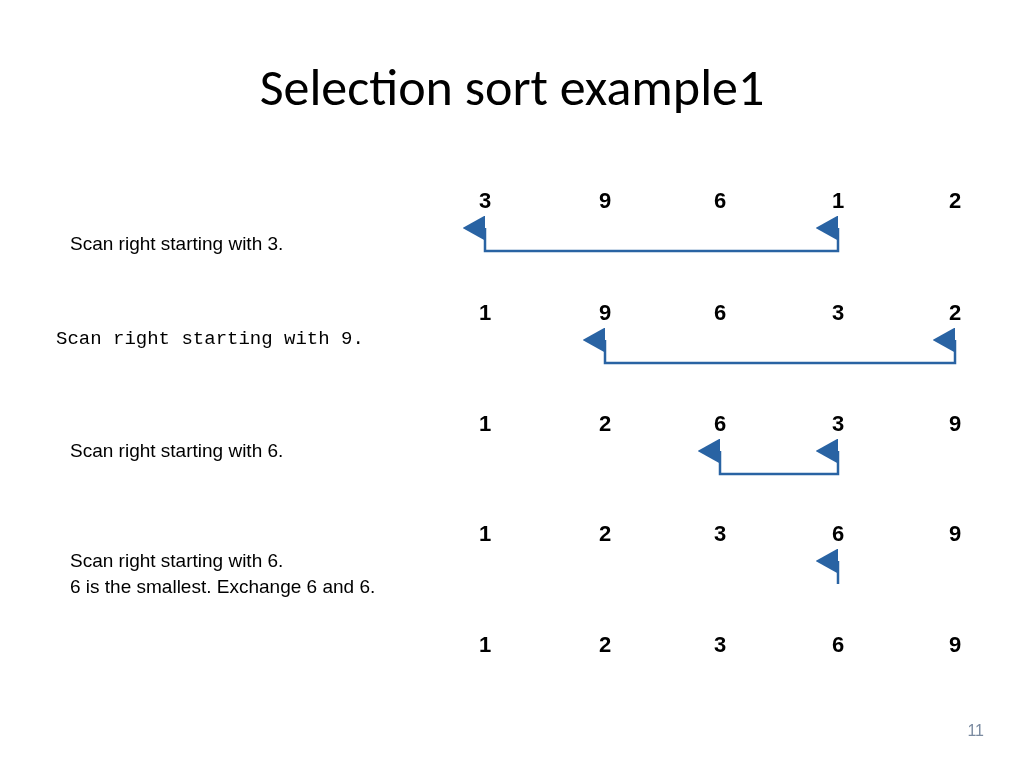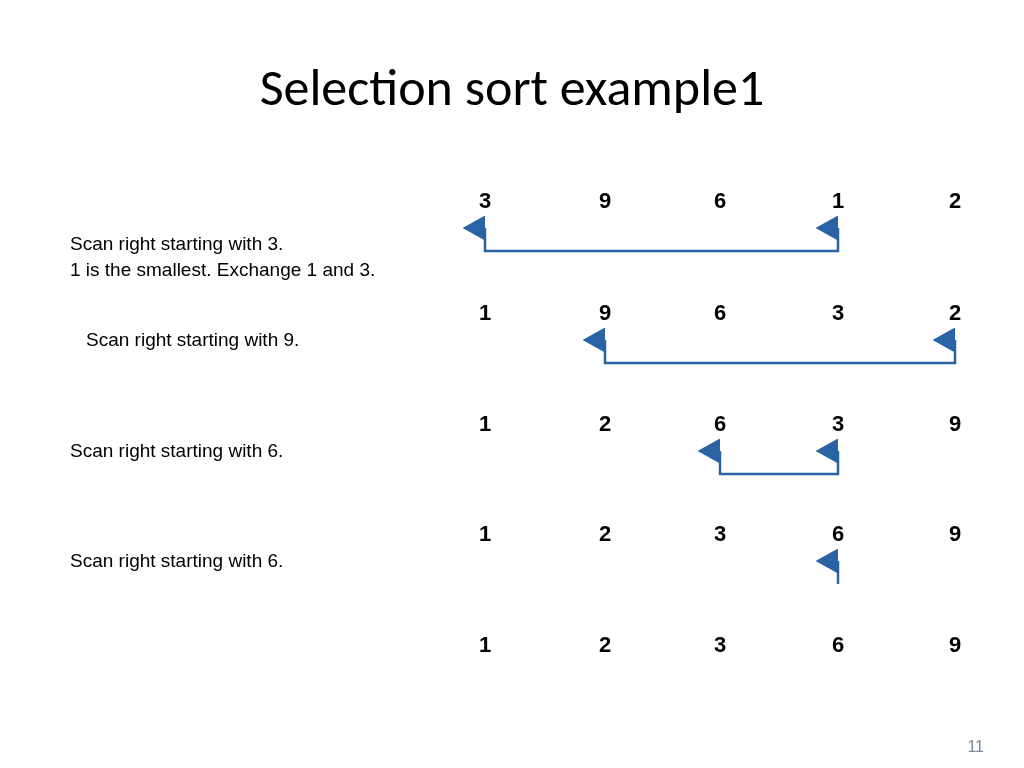--- a/index.html
+++ b/index.html
@@ -45,52 +45,51 @@
     text-align: center;
     transform: translateX(-50%);
   }
   svg.connector {
     position: absolute;
     overflow: visible;
   }
   .page-num {
     position: absolute;
     right: 40px;
-    bottom: 12px;
+    bottom: 28px;
     color: #7a8aa0;
     font-size: 16px;
   }
 </style>
 </head>
 <body>
 
 <div class="slide">
   <div class="title">Selection sort example1</div>
 
   <div class="desc" style="top:215px; left:70px;margin-top:16px;">
     <div>Scan right starting with 3.</div>
-    <div>1 is the smallest. Exchange 1 and 3.</div>
   </div>
   <div class="nums" style="top:188px; left:0;">
     <span style="left:485px;">3</span>
     <span style="left:605px;">9</span>
     <span style="left:720px;">6</span>
     <span style="left:838px;">1</span>
     <span style="left:955px;">2</span>
   </div>
   <svg class="connector" style="top:213px; left:0;" width="1024" height="60">
     <defs>
         <marker id="ah1" markerWidth="10" markerHeight="10" refX="5" refY="9" orient="auto-start-reverse">
       <path d="M0,9 L5,0 L10,9 Z" fill="#2963a3"></path>
         </marker>
       </defs>
     <path d="M485,15 L485,38 L838,38 L838,15" fill="none" stroke="#2963a3" stroke-width="2.5" marker-start="url(#ah1)" marker-end="url(#ah1)"></path>
   </svg>
 
-  <div class="desc" style="top:327px; left:86px;">
+  <div class="desc" style="top:327px; left:56px;font-family:Liberation Mono, monospace;">
     <div>Scan right starting with 9.</div>
   </div>
   <div class="nums" style="top:300px; left:0;">
     <span style="left:485px;">1</span>
     <span style="left:605px;">9</span>
     <span style="left:720px;">6</span>
     <span style="left:838px;">3</span>
     <span style="left:955px;">2</span>
   </div>
   <svg class="connector" style="top:325px; left:0;" width="1024" height="60">
@@ -116,20 +115,21 @@
     <defs>
         <marker id="ah3" markerWidth="10" markerHeight="10" refX="5" refY="9" orient="auto-start-reverse">
       <path d="M0,9 L5,0 L10,9 Z" fill="#2963a3"></path>
         </marker>
       </defs>
     <path d="M720,15 L720,38 L838,38 L838,15" fill="none" stroke="#2963a3" stroke-width="2.5" marker-start="url(#ah3)" marker-end="url(#ah3)"></path>
   </svg>
 
   <div class="desc" style="top:548px; left:70px;">
     <div>Scan right starting with 6.</div>
+    <div>6 is the smallest. Exchange 6 and 6.</div>
   </div>
   <div class="nums" style="top:521px; left:0;">
     <span style="left:485px;">1</span>
     <span style="left:605px;">2</span>
     <span style="left:720px;">3</span>
     <span style="left:838px;">6</span>
     <span style="left:955px;">9</span>
   </div>
   <svg class="connector" style="top:546px; left:0;" width="1024" height="60">
     <defs>

